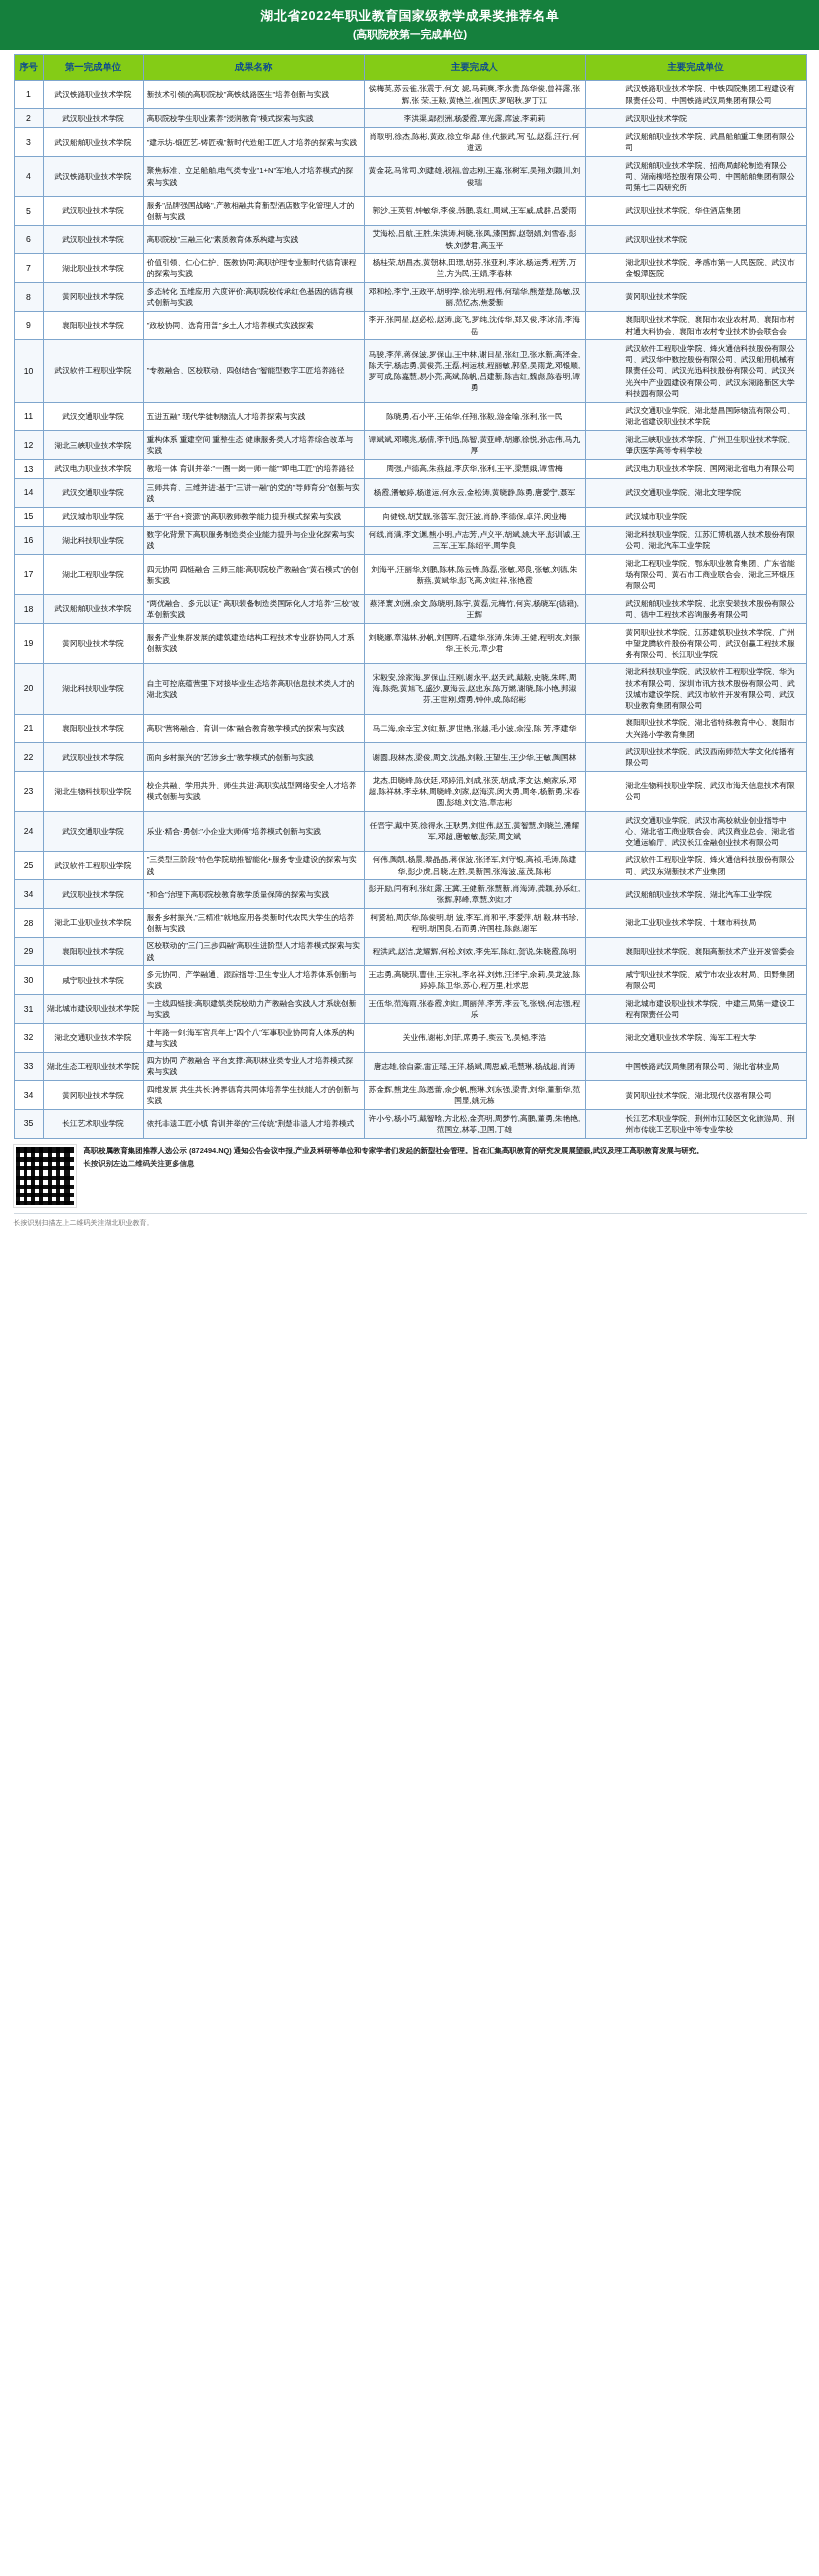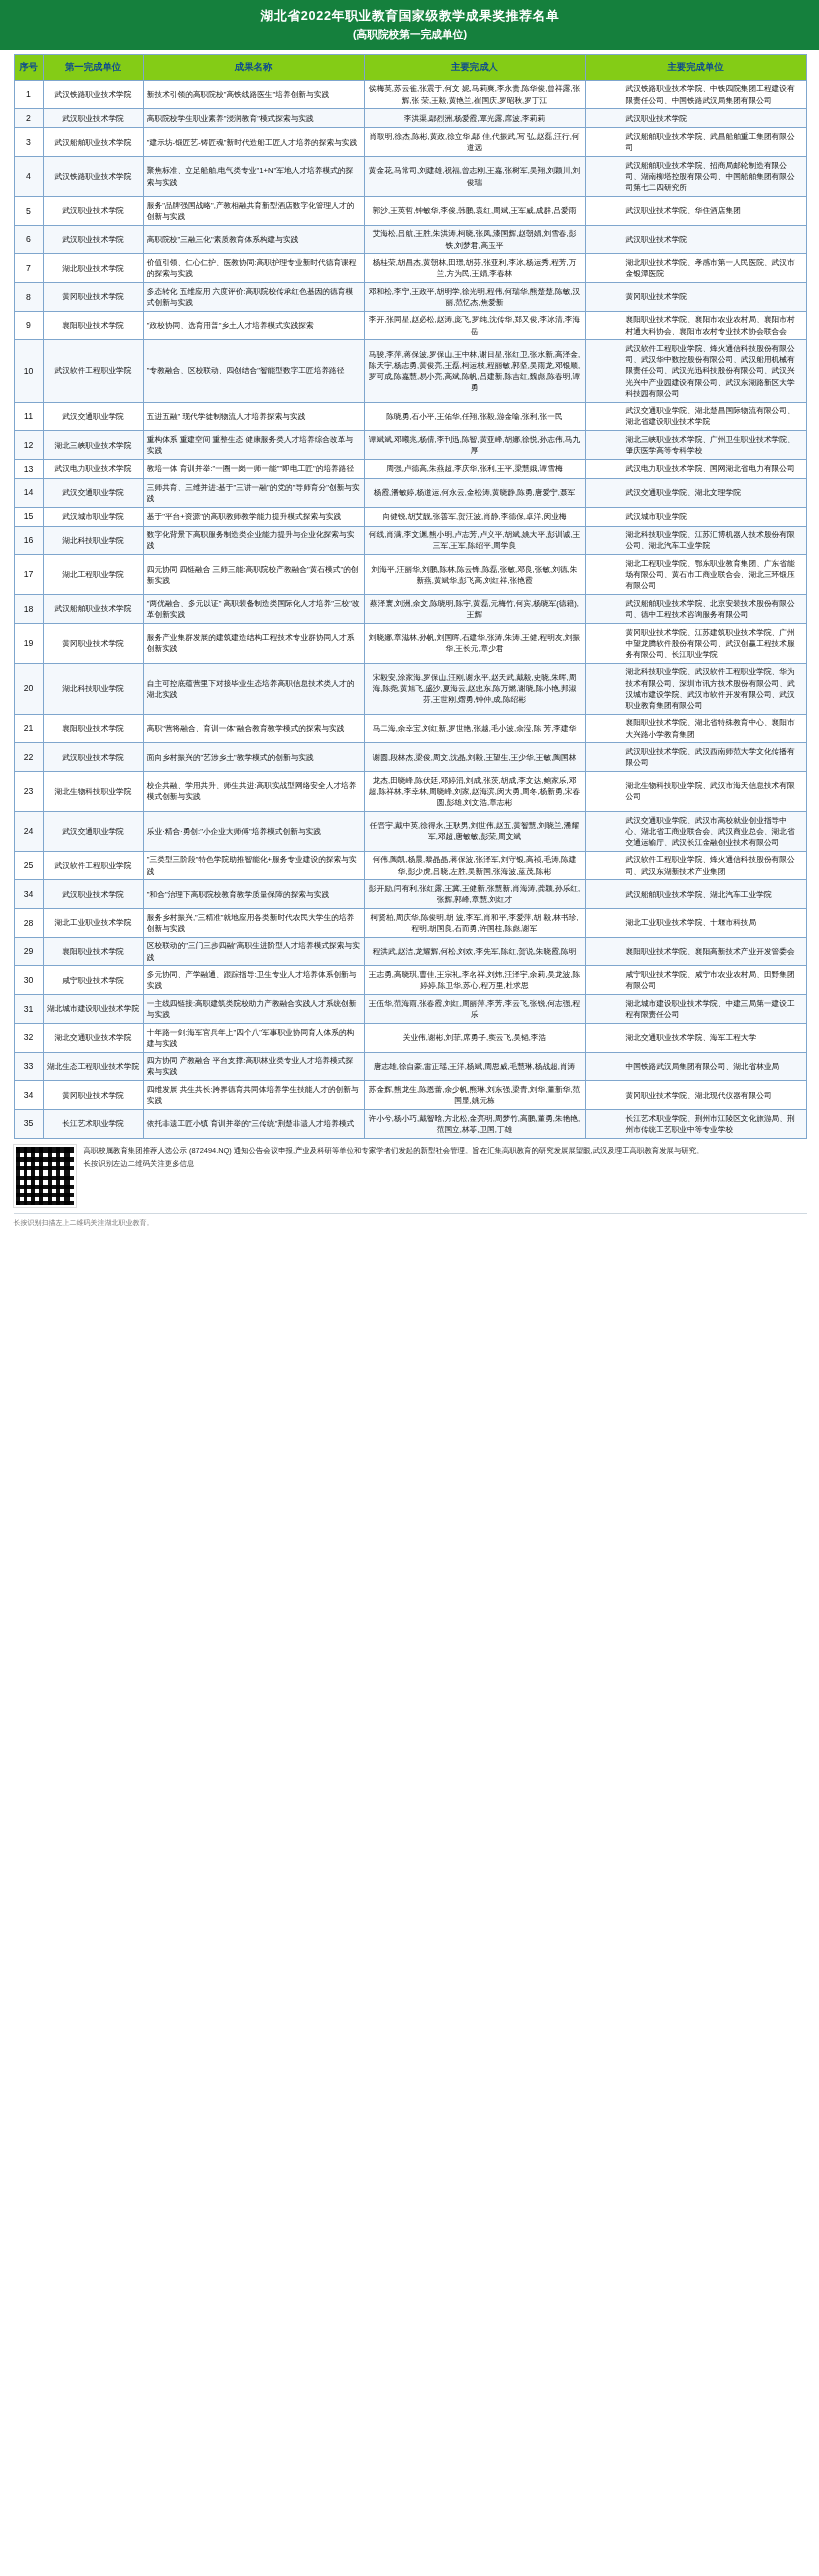--- a/index.html
+++ b/index.html
@@ -17,21 +17,21 @@
   col.c3{width:221px;}
   col.c4{width:221px;}
   td{font-size:7.7px;line-height:1.45;padding:2.7px 3.3px;}
   td.idx{text-align:center;font-size:8.7px;}
   td.unit{text-align:center;}
   td.ach{text-align:left;}
   td.people{text-align:center;}
   td.units{text-align:left;padding-left:40px;}
   tbody tr:nth-child(even) td{background:#f4f8fc;}
   tbody tr:nth-child(odd) td{background:#ffffff;}
-  .footer{width:793px;margin:6.7px auto 0 auto;display:flex;gap:8px;align-items:flex-start;}
+  .footer{width:793px;margin:6.7px auto 0 auto;display:flex;gap:8px;align-items:flex-start;font-weight:bold;}
   .qr{width:58px;height:58px;flex:0 0 58px;background:
       linear-gradient(90deg,#111 0 4px,transparent 4px 8px,#111 8px 10.7px,transparent 10.7px 14.7px,#111 14.7px 19px,transparent 19px 23px,#111 23px 27px,transparent 27px 32px,#111 32px 36px,transparent 36px 40px,#111 40px 44px,transparent 44px 48px,#111 48px 54px,transparent 54px 58px),
       linear-gradient(0deg,#111 0 4px,transparent 4px 8px,#111 8px 12px,transparent 12px 16px,#111 16px 20px,transparent 20px 25.4px,#111 25.4px 29px,transparent 29px 35px,#111 35px 39px,transparent 39px 43px,#111 43px 48px,transparent 48px 52px,#111 52px 58px);
       background-blend-mode:multiply;border:2px solid #fff;outline:0.7px solid #ddd;}
   .foot-text{flex:1;font-size:7.4px;line-height:1.7;color:#222;}
   .foot-text .line2{color:#333;}
   .note{width:793px;margin:5.4px auto 0 auto;border-top:0.7px solid #cfd8e0;padding-top:4px;font-size:7px;color:#777;}
 </style>
 </head>
 <body>

